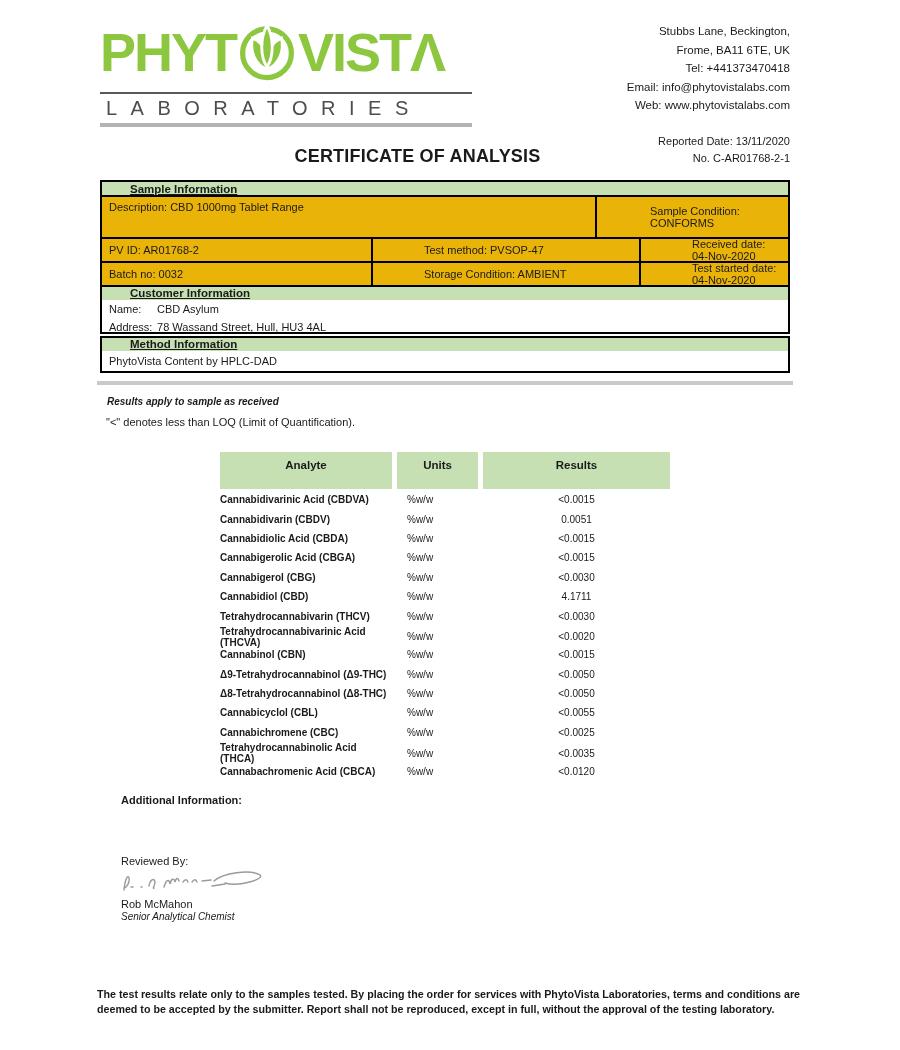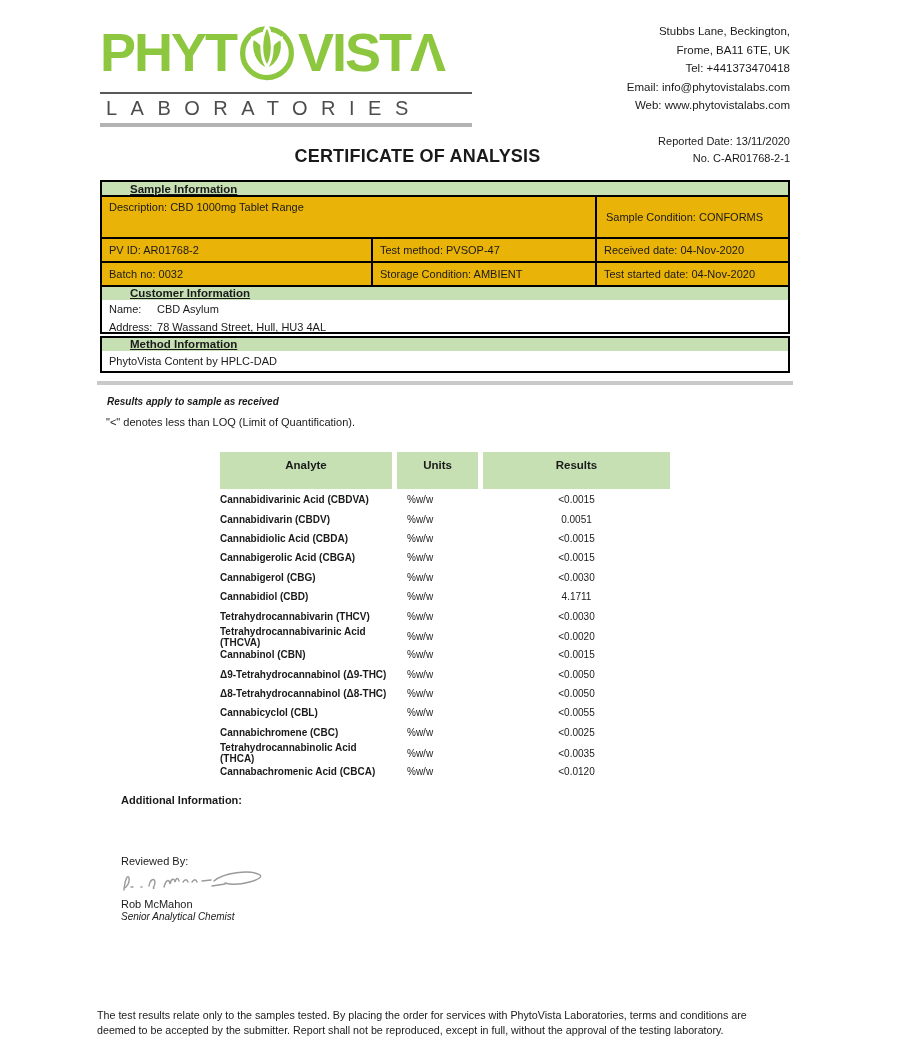--- a/index.html
+++ b/index.html
@@ -40,21 +40,21 @@
     padding-left:28px;}
   .green-bar span{text-decoration:underline;}
   .bar-only{position:absolute;left:100px;width:690px;border:2px solid #000;
     background:var(--header-green);font-weight:bold;font-size:11.5px;
     height:17px;line-height:13px;padding-left:28px;}
   .bar-only span{text-decoration:underline;}
   .content-box{position:absolute;left:100px;width:690px;border:2px solid #000;
     border-top:none;background:#fff;font-size:11px;}
 
   .sample-table{top:180px;}
-  .s-row{display:flex;border-bottom:2px solid #000;}
+  .s-row{display:flex;border-bottom:2px solid #000;gap:44px;}
   .s-row:last-child{border-bottom:none;}
   .s-cell{padding:4px 4px 4px 7px;}
   .cell-desc{width:495px;border-right:2px solid #000;height:40px;}
   .cell-cond{flex:1;display:flex;align-items:center;padding-left:9px;}
   .w1{width:271px;border-right:2px solid #000;display:flex;align-items:center;height:22px;}
   .w2{width:224px;border-right:2px solid #000;display:flex;align-items:center;height:22px;}
   .w3{flex:1;display:flex;align-items:center;height:22px;}
 
   .customer-bar{top:285px;}
   .customer-box{top:300px;height:34px;padding:3px 0 0 7px;}
@@ -84,22 +84,22 @@
   .r-units{padding-left:10px;}
   .r-result{text-align:center;}
 
   
   .additional{position:absolute;left:121px;top:794px;font-size:11px;font-weight:bold;}
   .reviewed{position:absolute;left:121px;top:855px;font-size:11px;}
   .signature{position:absolute;left:118px;top:866px;}
   .sig-name{position:absolute;left:121px;top:898px;font-size:11px;}
   .sig-title{position:absolute;left:121px;top:911px;font-size:10px;font-style:italic;}
 
-  .footer{position:absolute;left:97px;top:1008px;width:735px;font-size:10.7px;
-    line-height:15px;}
+  .footer{position:absolute;left:97px;top:987px;width:735px;font-size:10.7px;
+    line-height:15px;font-weight:bold;}
 </style>
 </head>
 <body>
 
 <div class="page">
 
   <div class="logo">
     <div class="logo-text">
       <span>PHYT</span>
       <svg class="leaf-svg" width="58" height="58" viewBox="0 0 100 100">

